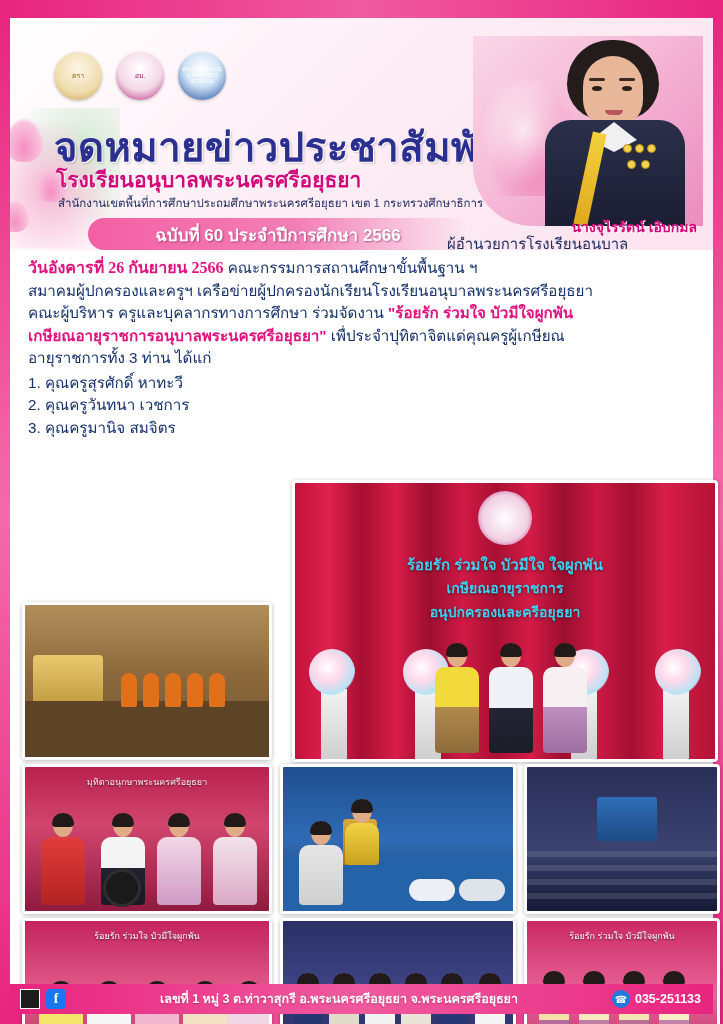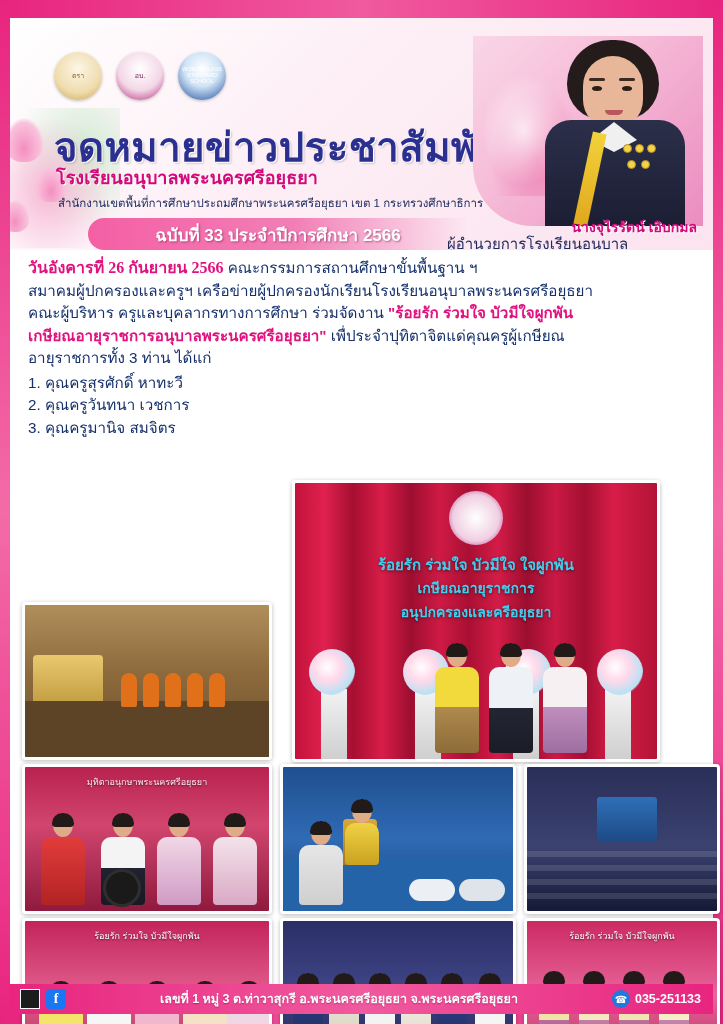--- a/index.html
+++ b/index.html
@@ -61,21 +61,21 @@
   .logo.world  { background: radial-gradient(circle at 50% 35%, #ffffff 0%, #cfe3f6 45%, #1f4f9c 100%); color:#ffffff; font-size:5.5px; }
 
   .title-main {
     position: absolute; left: 44px; top: 97px;
     font-size: 40px; font-weight: bold; letter-spacing: .5px;
     color: #2b2f8f;
     text-shadow: 1px 1px 0 #ffffff, 2px 2px 2px rgba(0,0,0,.18);
   }
   .title-sub {
     position: absolute; left: 46px; top: 145px;
-    font-size: 18px; font-weight: bold; color: #d1097a;
+    font-size: 21px; font-weight: bold; color: #d1097a;
     text-shadow: 1px 1px 0 #ffffff;
   }
   .title-office {
     position: absolute; left: 48px; top: 176px;
     font-size: 11.5px; color: #1d2a5c;
   }
 
   .issue-badge {
     position: absolute; left: 78px; top: 200px; width: 380px; height: 32px;
     background: linear-gradient(90deg,#f45fa4 0%, #f27fb6 55%, rgba(242,127,182,0) 100%);
@@ -159,21 +159,21 @@
   .ph {
     position: absolute; border: 3px solid #ffffff; border-radius: 4px;
     box-shadow: 0 1px 4px rgba(0,0,0,.28); overflow: hidden;
   }
   .cap {
     position:absolute; left:0; right:0; top:8px; text-align:center;
     font-size:9px; color:#fff; text-shadow: 0 1px 2px rgba(0,0,0,.6);
   }
 
   
-  .ph1 { left: 270px; top: 118px; width: 368px; height: 282px;
+  .ph1 { left: 270px; top: 118px; width: 426px; height: 282px;
     background: linear-gradient(90deg,#c2123a 0%, #e0214f 8%, #a60f32 16%, #d81d48 24%, #9d0e30 32%, #cf1a45 40%, #a91033 48%, #d41c47 56%, #9b0e2f 64%, #cb1944 72%, #a41032 80%, #d71d48 88%, #b31336 100%);
     padding-left: 21px;
   }
   .ph1 .stage-logo { position:absolute; left:50%; transform:translateX(-50%); top:8px; width:54px; height:54px; border-radius:50%; background: radial-gradient(circle,#ffffff 0%, #f0cfe2 60%, #a8146f 100%); }
   .ph1 .banner1 { position:absolute; left:0; right:0; top:70px; text-align:center; font-size:15px; font-weight:bold; color:#3fd0f0; text-shadow:0 1px 3px rgba(0,0,0,.55); }
   .ph1 .banner2 { position:absolute; left:0; right:0; top:94px; text-align:center; font-size:14px; font-weight:bold; color:#3fd0f0; text-shadow:0 1px 3px rgba(0,0,0,.55); }
   .ph1 .banner3 { position:absolute; left:0; right:0; top:118px; text-align:center; font-size:14px; font-weight:bold; color:#3fd0f0; text-shadow:0 1px 3px rgba(0,0,0,.55); }
   .ph1 .pedestal { position:absolute; bottom:0; width:26px; height:70px; background:linear-gradient(180deg,#f3f3f3,#cfcfcf); }
   .ph1 .flowers { position:absolute; width:46px; height:46px; border-radius:50%;
      background: radial-gradient(circle at 40% 40%, #fff 0%, #ffd9ea 35%, #b6e2f5 70%, rgba(182,226,245,0) 75%); }
@@ -262,21 +262,21 @@
       <div class="logo garuda">ตรา</div>
       <div class="logo school">อบ.</div>
       <div class="logo world">WORLD CLASS STANDARD SCHOOL</div>
     </div>
 
     <div class="title-main">จดหมายข่าวประชาสัมพันธ์</div>
     <div class="title-sub">โรงเรียนอนุบาลพระนครศรีอยุธยา</div>
     <div class="title-office">สำนักงานเขตพื้นที่การศึกษาประถมศึกษาพระนครศรีอยุธยา เขต 1  กระทรวงศึกษาธิการ</div>
 
     <div class="issue-badge">
-      <span>ฉบับที่ 33  ประจำปีการศึกษา 2566</span>
+      <span>ฉบับที่ 60  ประจำปีการศึกษา 2566</span>
     </div>
 
     <div class="portrait">
       <div class="lotus-deco"></div>
       <div class="person">
         <div class="p-hair"></div>
         <div class="p-face"></div>
         <div class="p-brow-l"></div>
           <div class="p-brow-r"></div>
         <div class="p-eye-l"></div>

